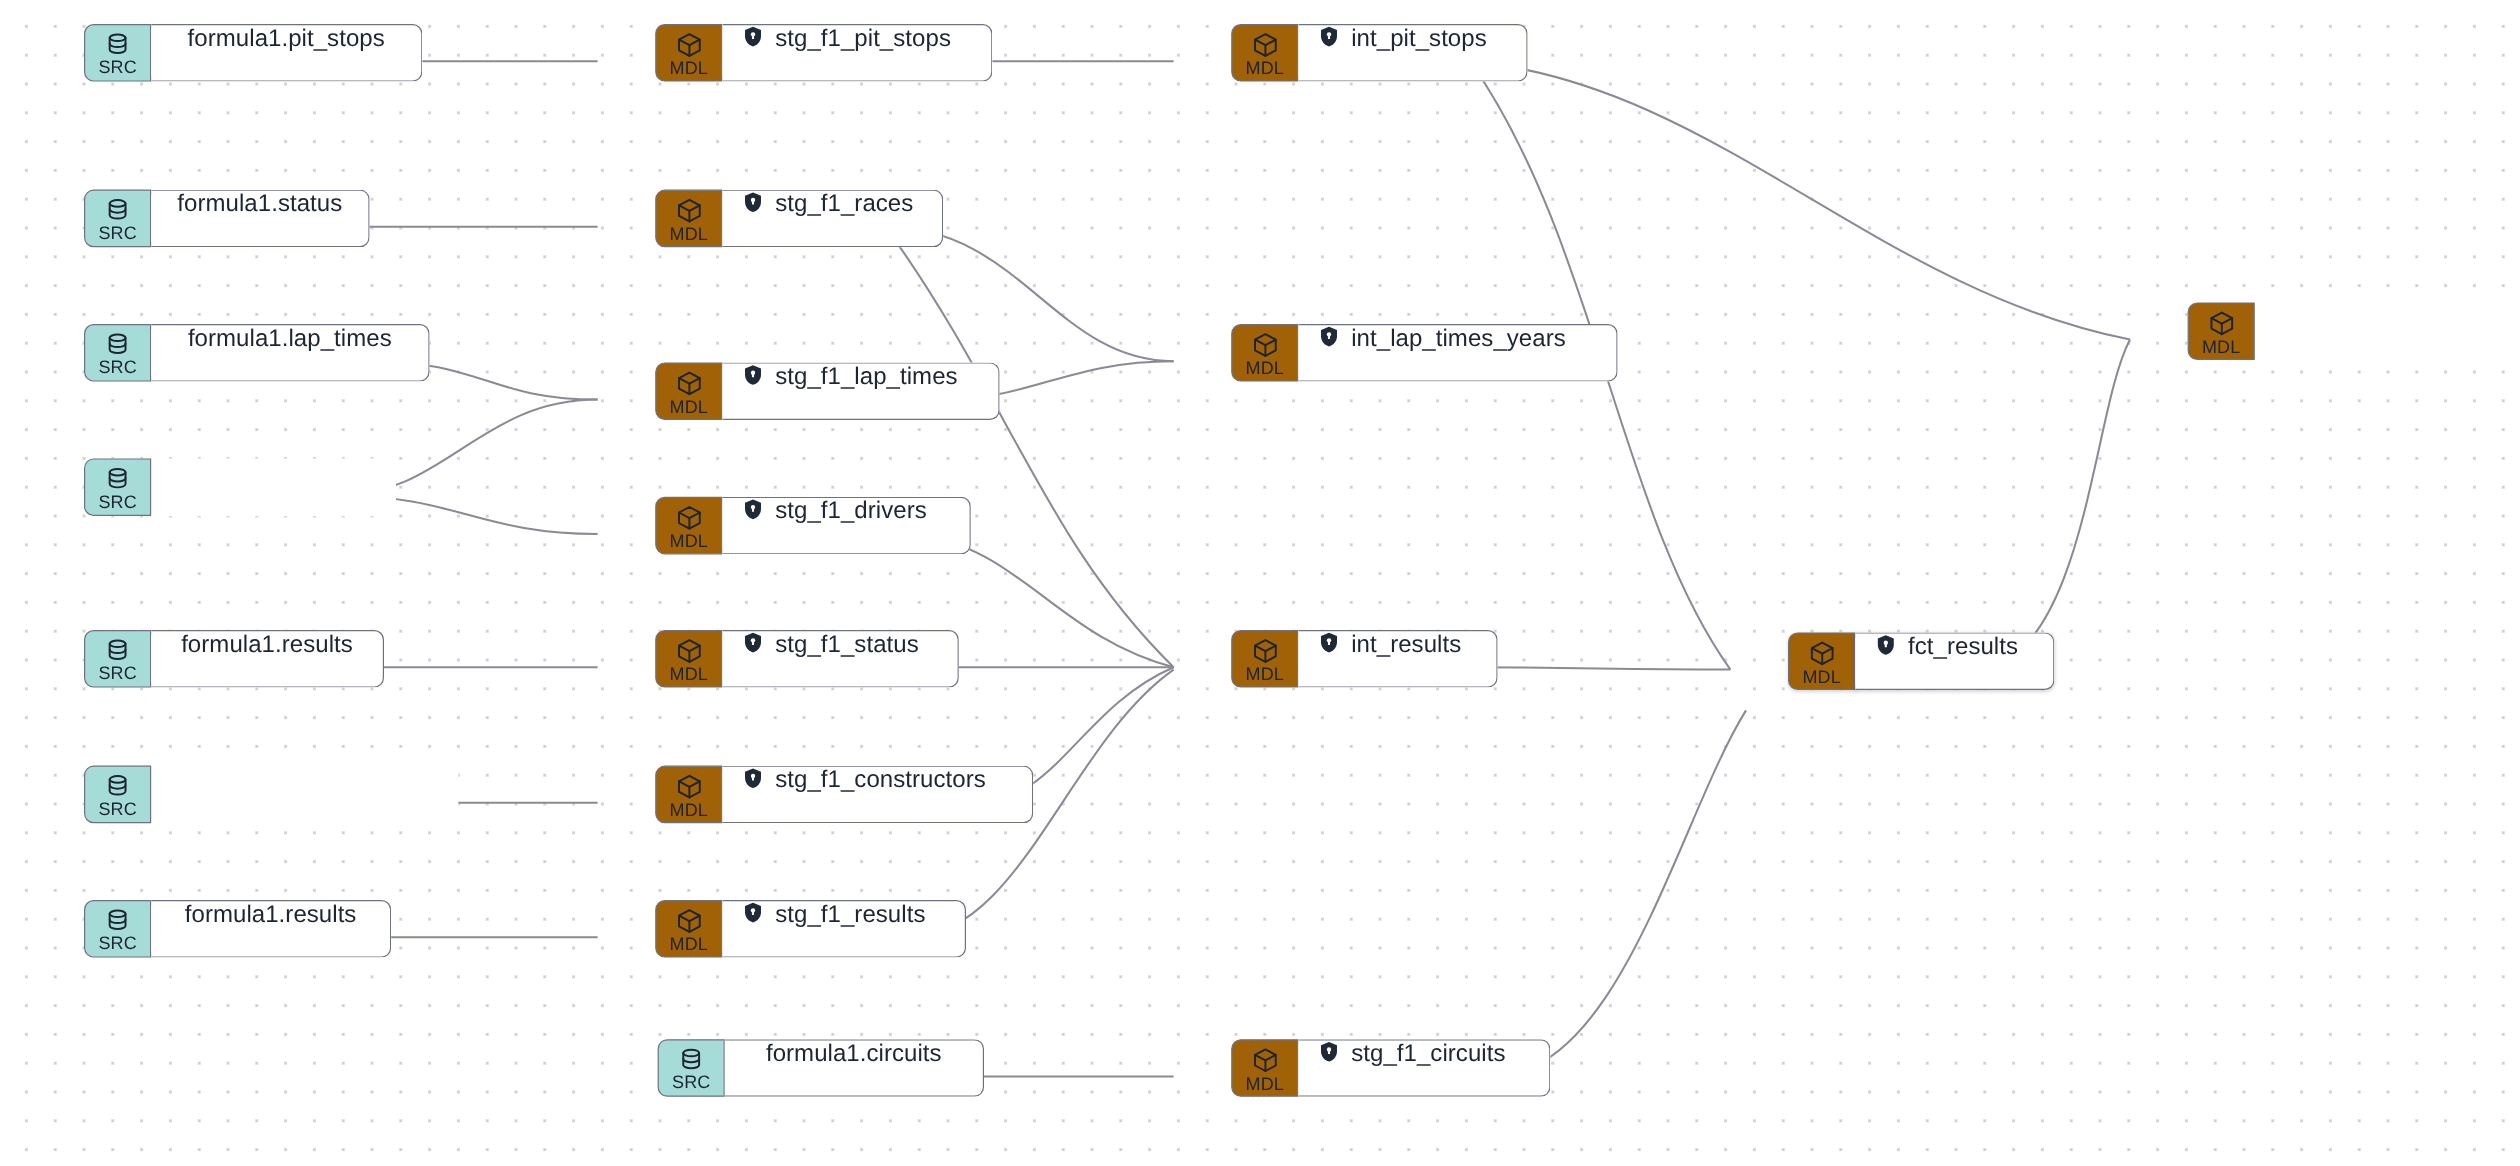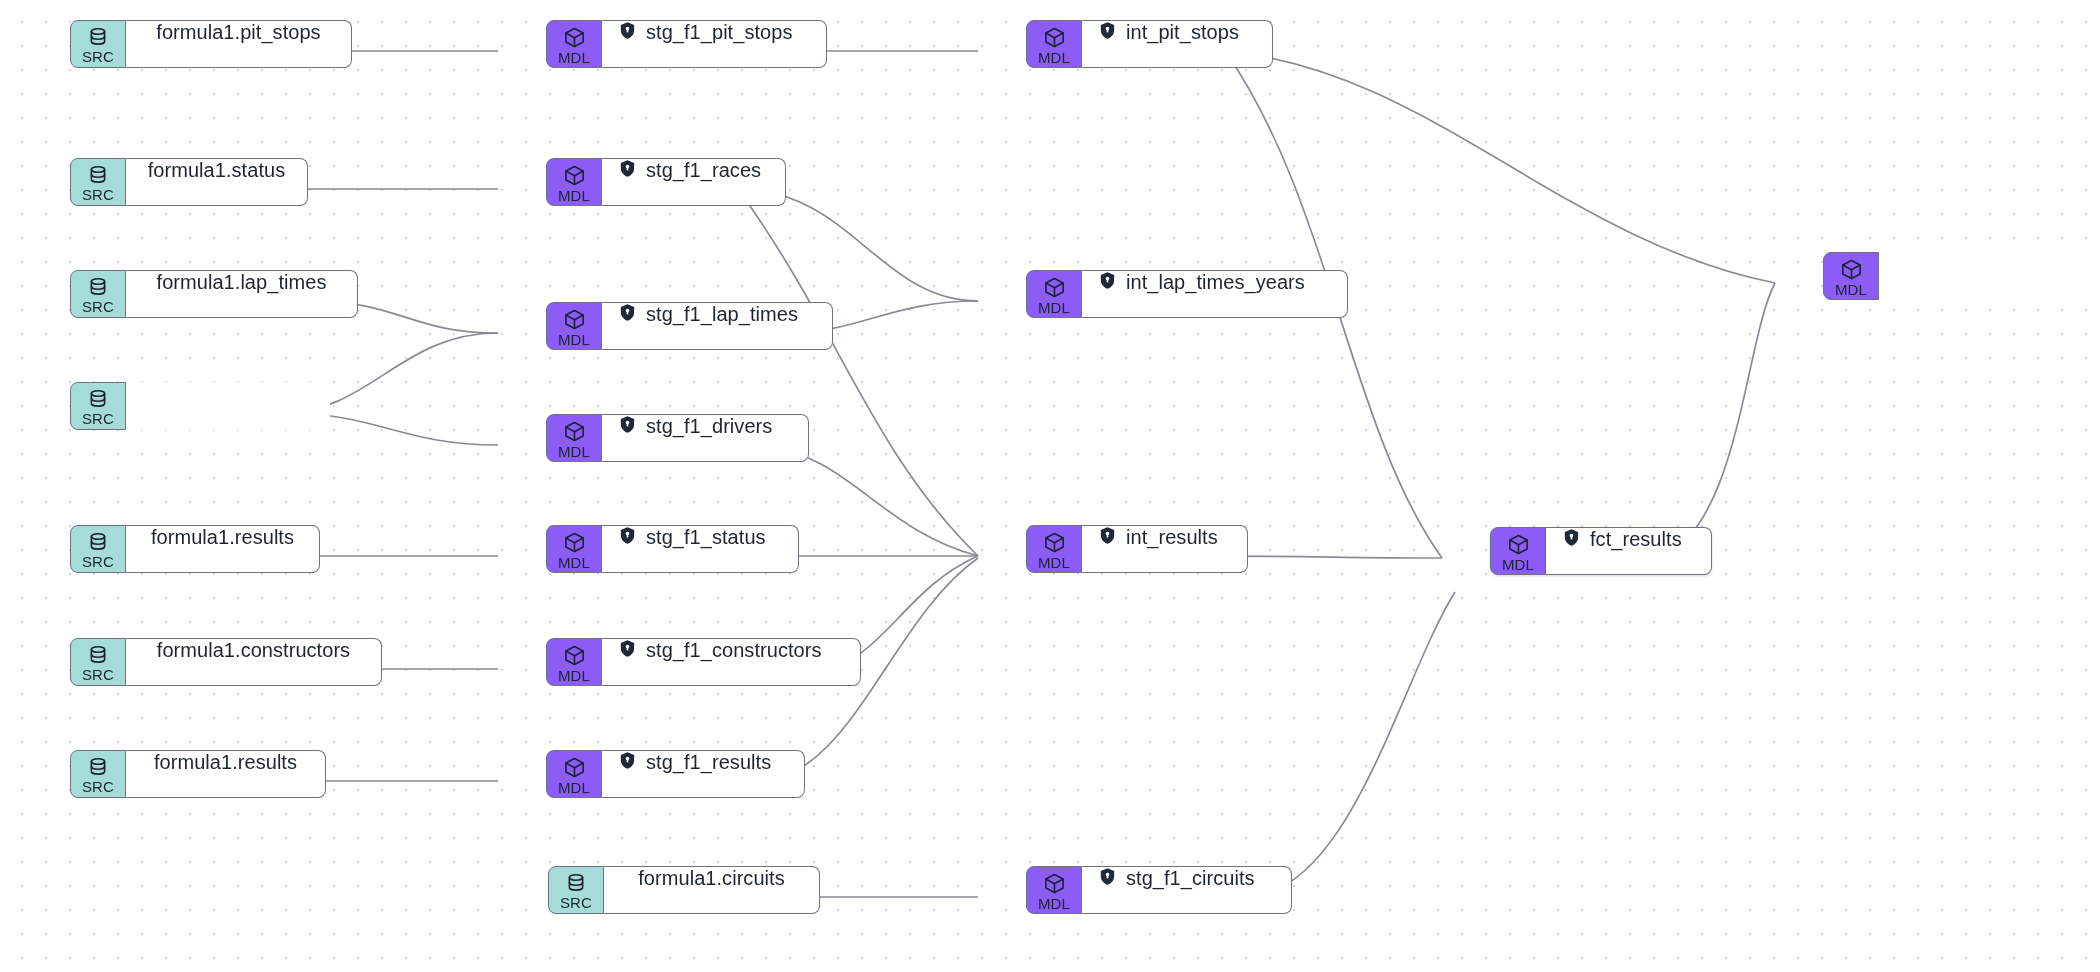--- a/index.html
+++ b/index.html
@@ -87,21 +87,21 @@
     font-size: 20px;
     color: #1d2433;
     letter-spacing: 0.05px;
   }
 
   
   .node.src .node-badge { background: #a6dcd8; }
   .node.src .node-body  { padding: 0 20px; justify-content: center; }
 
   
-  .node.mdl .node-badge { background: #8b5cf6; }
+  .node.mdl .node-badge { background: #a16207; }
 
   .shield-icon { flex: 0 0 auto; line-height: 0; }
 
   .node.selected .node-badge,
   .node.selected .node-body {
     border-color: #6e7280;
     box-shadow: 0 1px 3px rgba(20,25,40,0.18);
   }
 </style>
 </head>
@@ -211,23 +211,20 @@
         <div class="node-badge">
   <span class="badge-icon">
     <svg width="22" height="22" viewBox="0 0 24 24" fill="none" stroke="#1d2433" stroke-width="1.8" stroke-linecap="round" stroke-linejoin="round">
       <ellipse cx="12" cy="6" rx="7.2" ry="3"></ellipse>
       <path d="M4.8 6v5.4c0 1.66 3.23 3 7.2 3s7.2-1.34 7.2-3V6"></path>
       <path d="M4.8 11.4v5.4c0 1.66 3.23 3 7.2 3s7.2-1.34 7.2-3v-5.4"></path>
     </svg>
   </span>
 <span class="badge-text">SRC</span>
         </div>
-        <div class="node-body">
-          <span class="node-label">formula1.constructors</span>
-        </div>
       </div>
       <div class="node src" style="left: 22px; top: 750px; width: 256px;">
         <div class="node-badge">
   <span class="badge-icon">
     <svg width="22" height="22" viewBox="0 0 24 24" fill="none" stroke="#1d2433" stroke-width="1.8" stroke-linecap="round" stroke-linejoin="round">
       <ellipse cx="12" cy="6" rx="7.2" ry="3"></ellipse>
       <path d="M4.8 6v5.4c0 1.66 3.23 3 7.2 3s7.2-1.34 7.2-3V6"></path>
       <path d="M4.8 11.4v5.4c0 1.66 3.23 3 7.2 3s7.2-1.34 7.2-3v-5.4"></path>
     </svg>
   </span>

